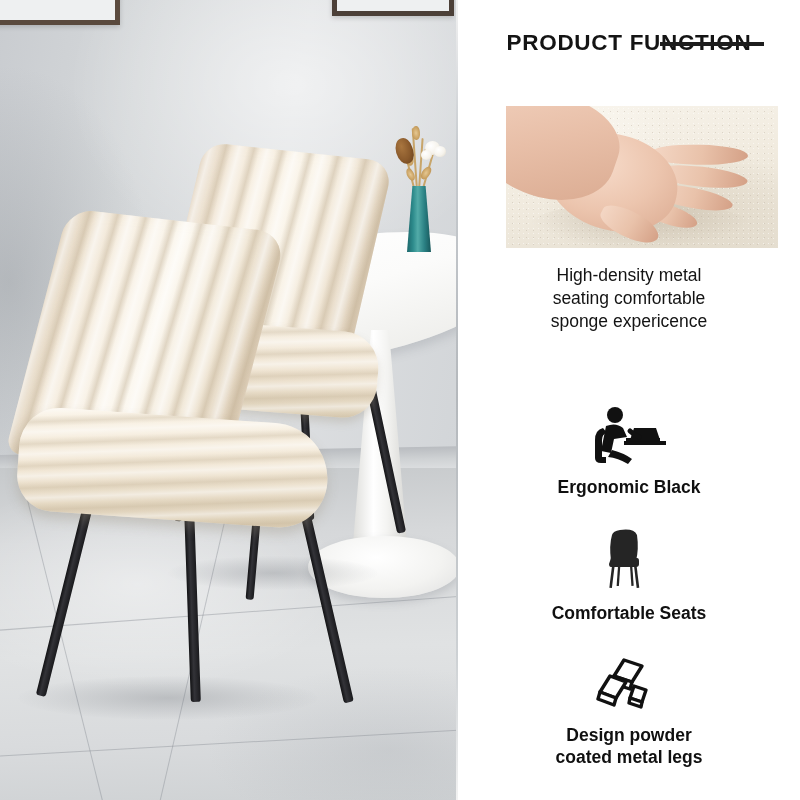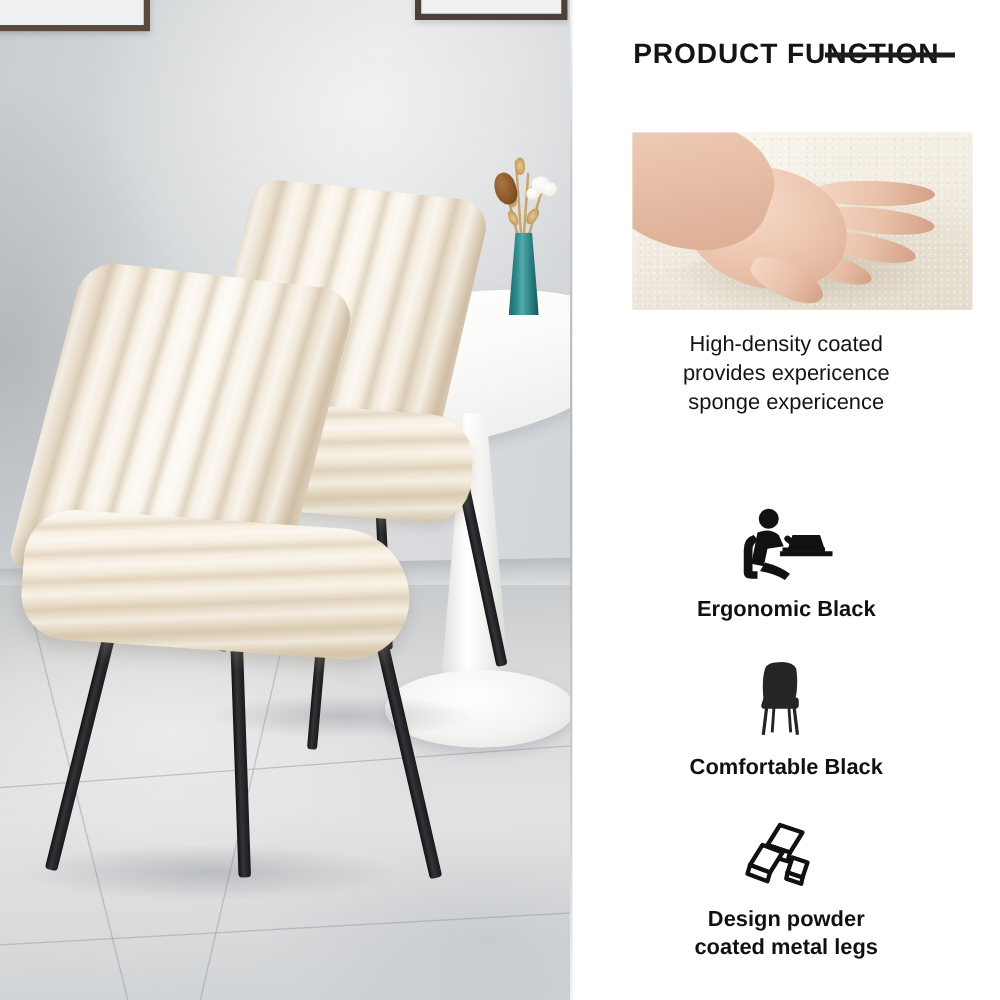--- a/index.html
+++ b/index.html
@@ -484,22 +484,22 @@
       <div class="finger fg1"></div>
       <div class="finger fg2"></div>
       <div class="finger fg3"></div>
       <div class="finger fg4"></div>
       <div class="palm"></div>
       <div class="finger fthumb"></div>
       <div class="forearm"></div>
     </div>
 
     <div class="hero-caption">
-      <div>High-density coated</div>
-      <div>provides expericence</div>
+      <div>High-density metal</div>
+      <div>seating comfortable</div>
       <div>sponge expericence</div>
     </div>
 
     <div class="feature f-ergo">
       <div class="feature-icon">
         <svg width="74" height="58" viewBox="0 0 74 58" aria-hidden="true">
           <circle cx="23" cy="9" r="8" fill="#111111"></circle>
           <path d="M14 20 q10 -4 17 2 l4 9 l-13 2 l-3 14 l-10 -2 z" fill="#111111"></path>
           <path d="M20 44 q12 3 20 9 l-4 5 q-10 -6 -20 -7 z" fill="#111111"></path>
           <path d="M11 22 q-8 2 -8 12 l0 18 q0 5 6 5 l5 0 l0 -6 l-4 0 l0 -17 q0 -6 5 -7 z" fill="#111111"></path>
@@ -519,21 +519,21 @@
         <svg width="52" height="62" viewBox="0 0 52 62" aria-hidden="true">
           <path d="M17 2 q14 -2 17 5 q2 14 -1 26 l-25 0 q-2 -16 1 -26 q1 -4 8 -5 z" fill="#252525"></path>
           <path d="M8 30 l26 0 q2 0 2 3 l0 3 q0 3 -3 3 l-25 0 q-2 0 -2 -3 z" fill="#252525"></path>
           <rect x="9" y="38" width="2.6" height="22" transform="rotate(7 10 38)" fill="#252525"></rect>
           <rect x="31" y="38" width="2.6" height="22" transform="rotate(-7 32 38)" fill="#252525"></rect>
           <rect x="15" y="38" width="2.3" height="20" transform="rotate(4 16 38)" fill="#252525"></rect>
           <rect x="27" y="38" width="2.3" height="20" transform="rotate(-4 28 38)" fill="#252525"></rect>
         </svg>
       </div>
       <div class="feature-label">
-        <div>Comfortable Black</div>
+        <div>Comfortable Seats</div>
       </div>
     </div>
 
     <div class="feature f-legs">
       <div class="feature-icon">
         <svg width="66" height="56" viewBox="0 0 66 56" aria-hidden="true">
           <g fill="#ffffff" stroke="#111111" stroke-width="3.4" stroke-linejoin="round">
             <path d="M28 4 L46 10 L36 26 L18 20 Z"></path>
             <path d="M18 20 L36 26 L34 33 L15 27 Z"></path>
             <path d="M14 20 L30 26 L20 42 L4 36 Z"></path>

